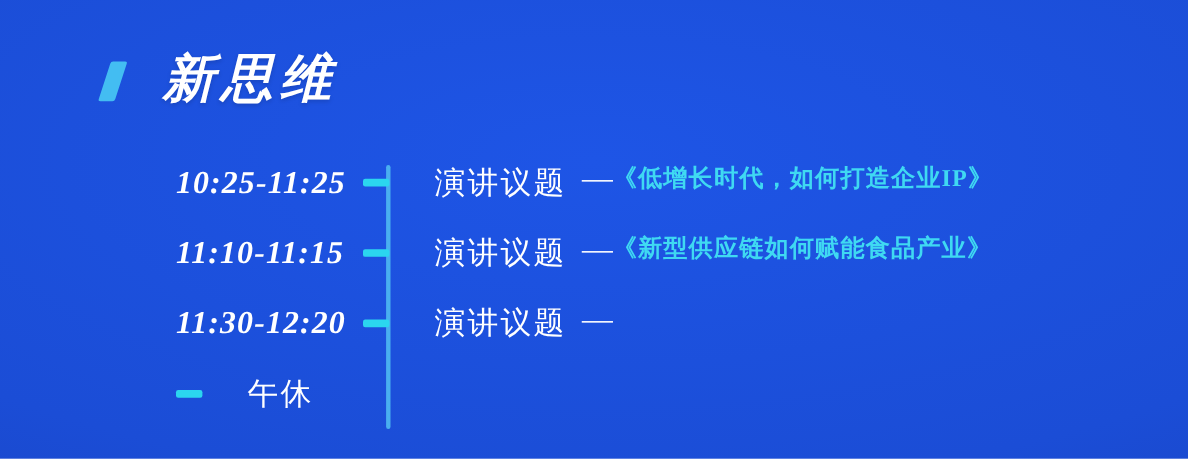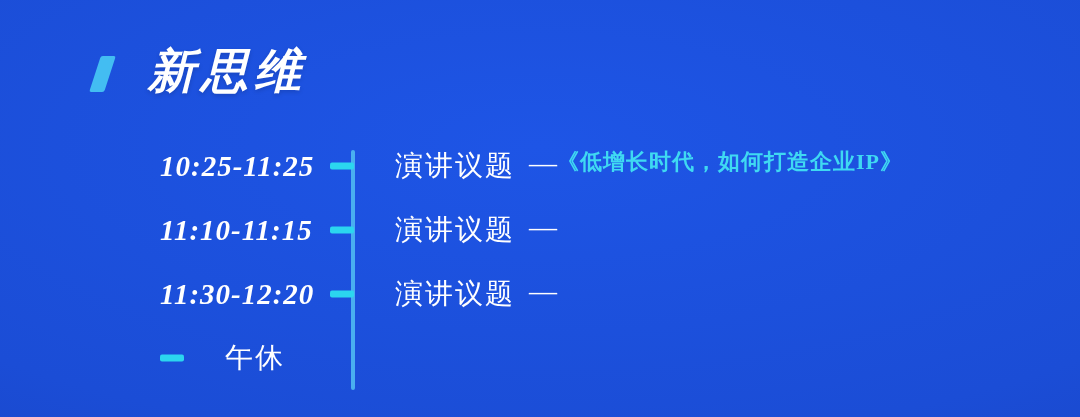--- a/index.html
+++ b/index.html
@@ -144,20 +144,21 @@
     </div>
 
     <div class="row">
       <span class="time">11:10-11:15</span>
       <span class="tick-area">
         <span class="tick"></span>
       </span>
       <span class="content">
         <span class="label">演讲议题</span>
         <span class="dash">—</span>
+        <span class="topic">《新型供应链如何赋能食品产业》</span>
       </span>
     </div>
 
     <div class="row">
       <span class="time">11:30-12:20</span>
       <span class="tick-area">
         <span class="tick"></span>
       </span>
       <span class="content">
         <span class="label">演讲议题</span>

